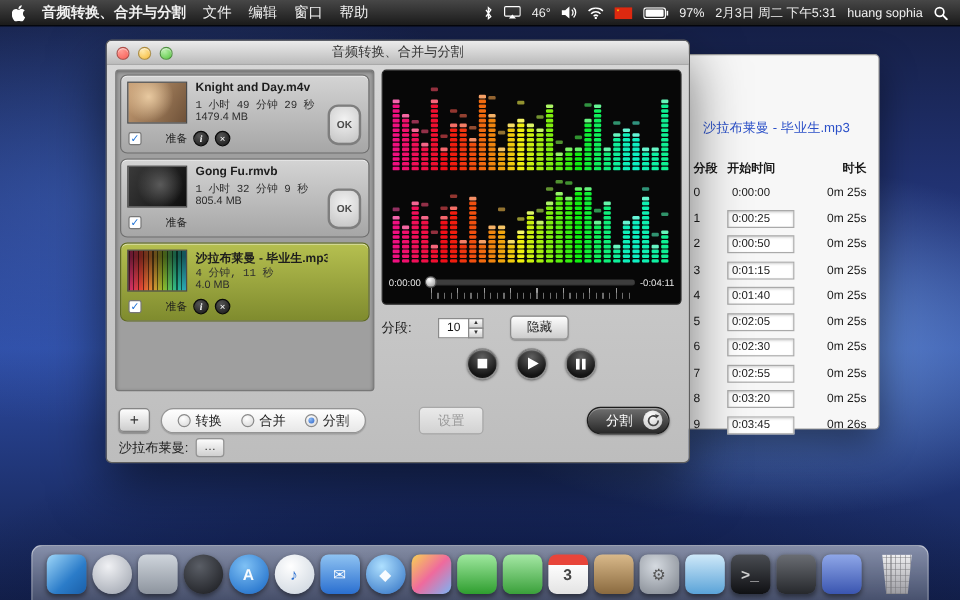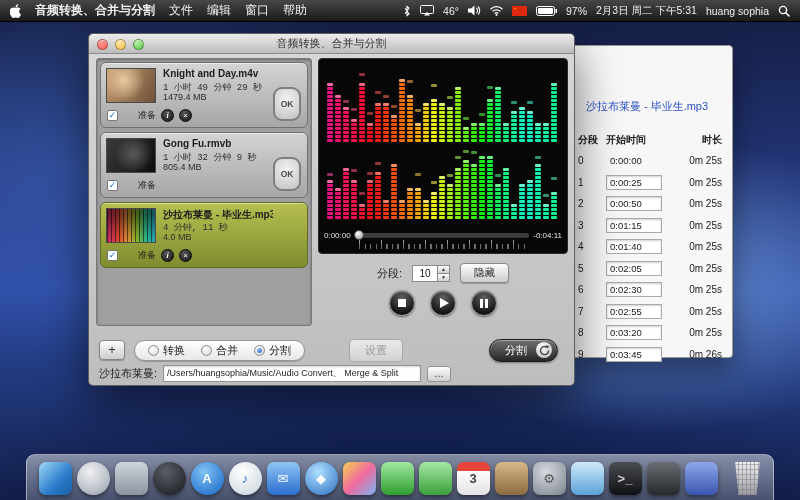--- a/index.html
+++ b/index.html
@@ -98,21 +98,21 @@
   .tl-thumb{position:absolute;left:-1px;top:-1px;width:10px;height:10px;border-radius:50%;
     background:radial-gradient(circle at 35% 30%,#fff,#8e8e8e);border:1px solid #555;}
   .tl-ticks{position:absolute;left:4px;right:4px;top:9px;height:9px;}
   .tl-ticks:before{content:"";position:absolute;inset:0;
     background:repeating-linear-gradient(90deg,#9a9a9a 0 1px,transparent 1px 22px);}
   .tl-ticks:after{content:"";position:absolute;left:0;right:0;bottom:0;height:5px;
     background:repeating-linear-gradient(90deg,#6e6e6e 0 1px,transparent 1px 5.5px);}
 
   
   .segment-row{position:absolute;left:229px;top:229px;width:250px;display:flex;align-items:center;
-    justify-content:center;gap:10px;font-size:11px;color:#1d1d1d;}
+    gap:22px;font-size:11px;color:#1d1d1d;}
   .stepper{display:flex;align-items:stretch;}
   .stepper-value{width:26px;height:17px;background:#fff;border:1px solid #8a8a8a;
     font-size:10px;text-align:center;line-height:15px;color:#111;}
   .stepper-btns{width:13px;display:flex;flex-direction:column;margin-left:-1px;}
   .step-up,.step-down{flex:1;background:linear-gradient(#fdfdfd,#cfcfcf);border:1px solid #8a8a8a;
     font-size:5px;line-height:6px;text-align:center;color:#333;}
   .step-down{margin-top:-1px;}
   .hide-btn{padding:2px 13px;border-radius:4px;background:linear-gradient(#fdfdfd,#cccccc);
     border:1px solid #8a8a8a;font-size:10.5px;color:#1d1d1d;box-shadow:0 1px 1px rgba(0,0,0,.25);}
 
@@ -1157,21 +1157,20 @@
           <svg width="11" height="11" viewBox="0 0 12 12">
               <path d="M10.4 6a4.4 4.4 0 1 1-1.8-3.5" fill="none" stroke="#444" stroke-width="1.5"></path>
               <polygon points="7.6,0.2 11.4,1.4 8.4,4.2" fill="#444"></polygon>
             </svg>
         </span>
       </span>
     </div>
 
     <div class="output-row">
       <span>沙拉布莱曼:</span>
-      <span class="output-input">/Users/huangsophia/Music/Audio Convert、 Merge &amp; Split</span>
       <span class="browse-btn">…</span>
     </div>
   </div>
 
   <div class="dock">
     <div class="dock-icons">
         <div class="dock-icon" style="background: linear-gradient(135deg, rgb(159, 215, 249), rgb(43, 124, 201) 60%, rgb(26, 95, 168));"></div>
         <div class="dock-icon round" style="background: radial-gradient(circle at 40% 30%, rgb(240, 241, 244), rgb(154, 160, 171));"></div>
         <div class="dock-icon" style="background: linear-gradient(rgb(207, 213, 220), rgb(141, 148, 158));"></div>
         <div class="dock-icon round" style="background: radial-gradient(circle at 40% 30%, rgb(90, 94, 102), rgb(23, 24, 28));"></div>

